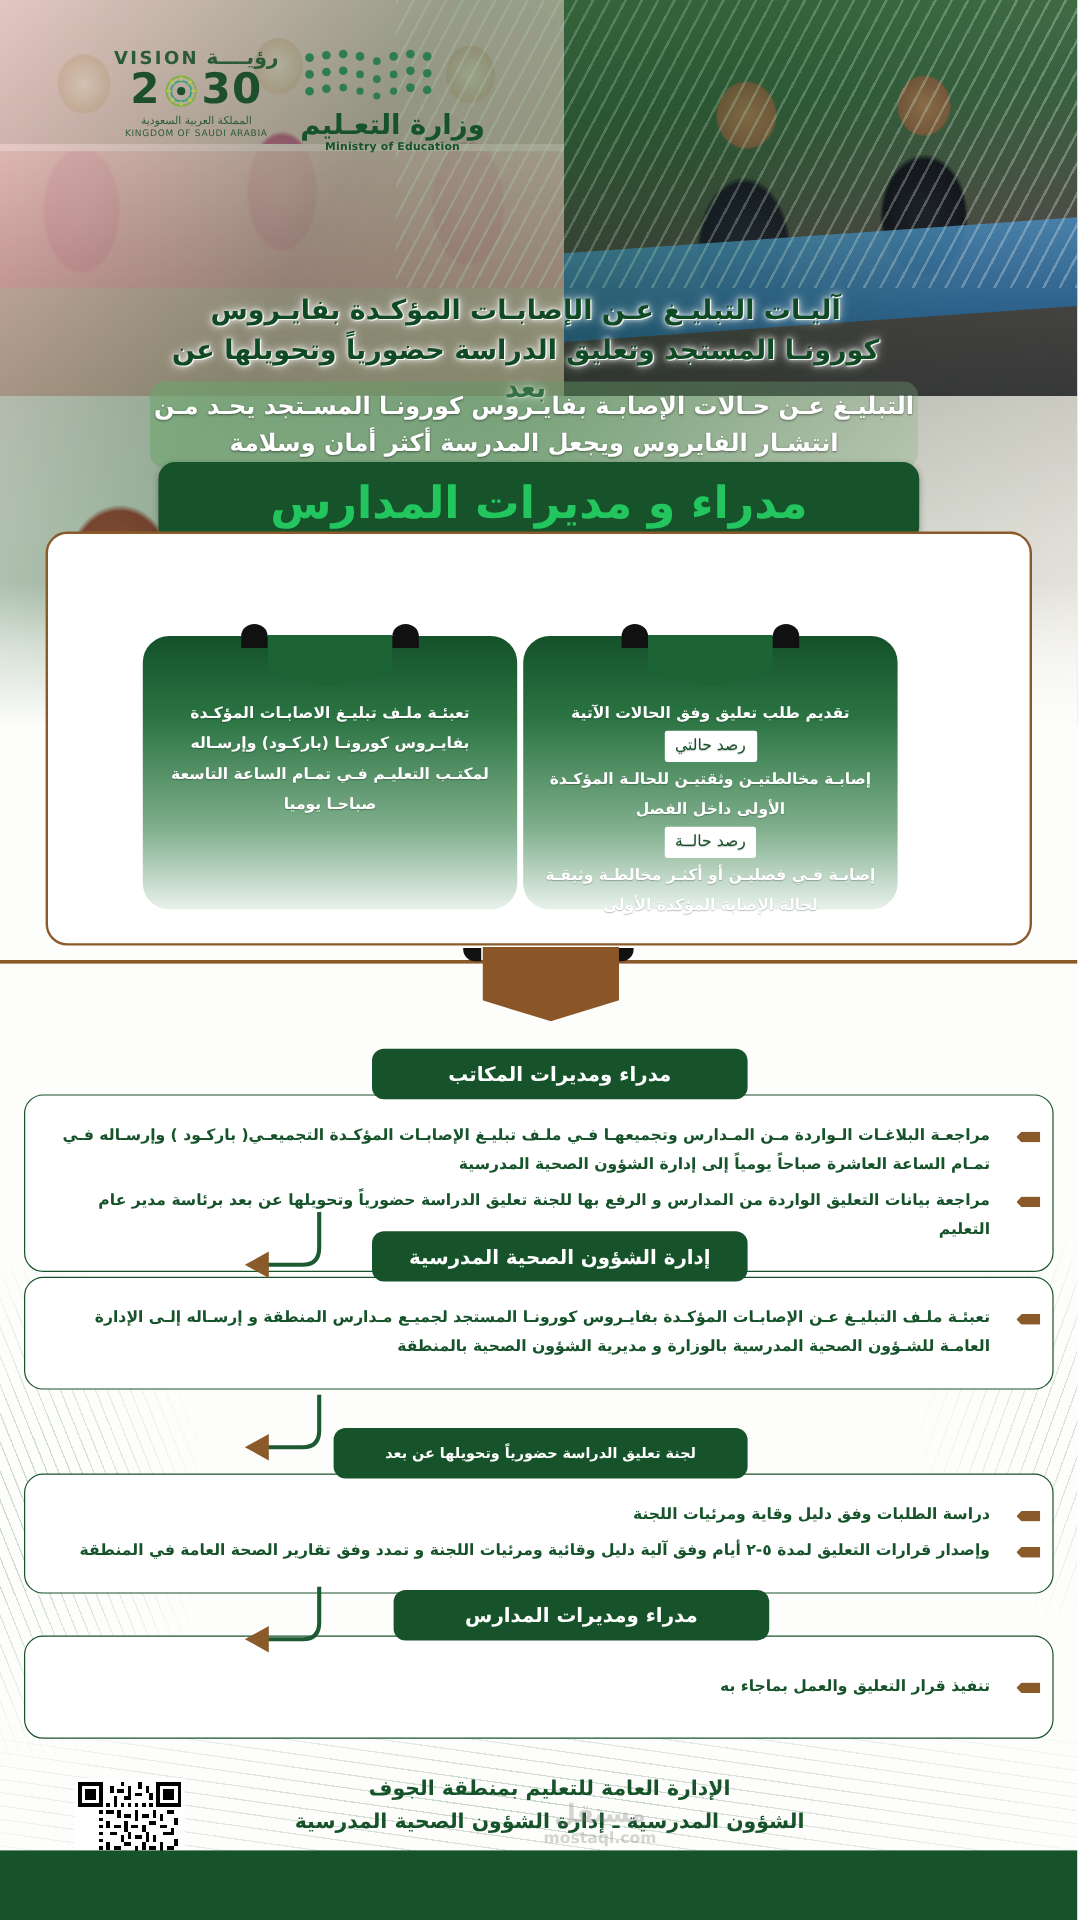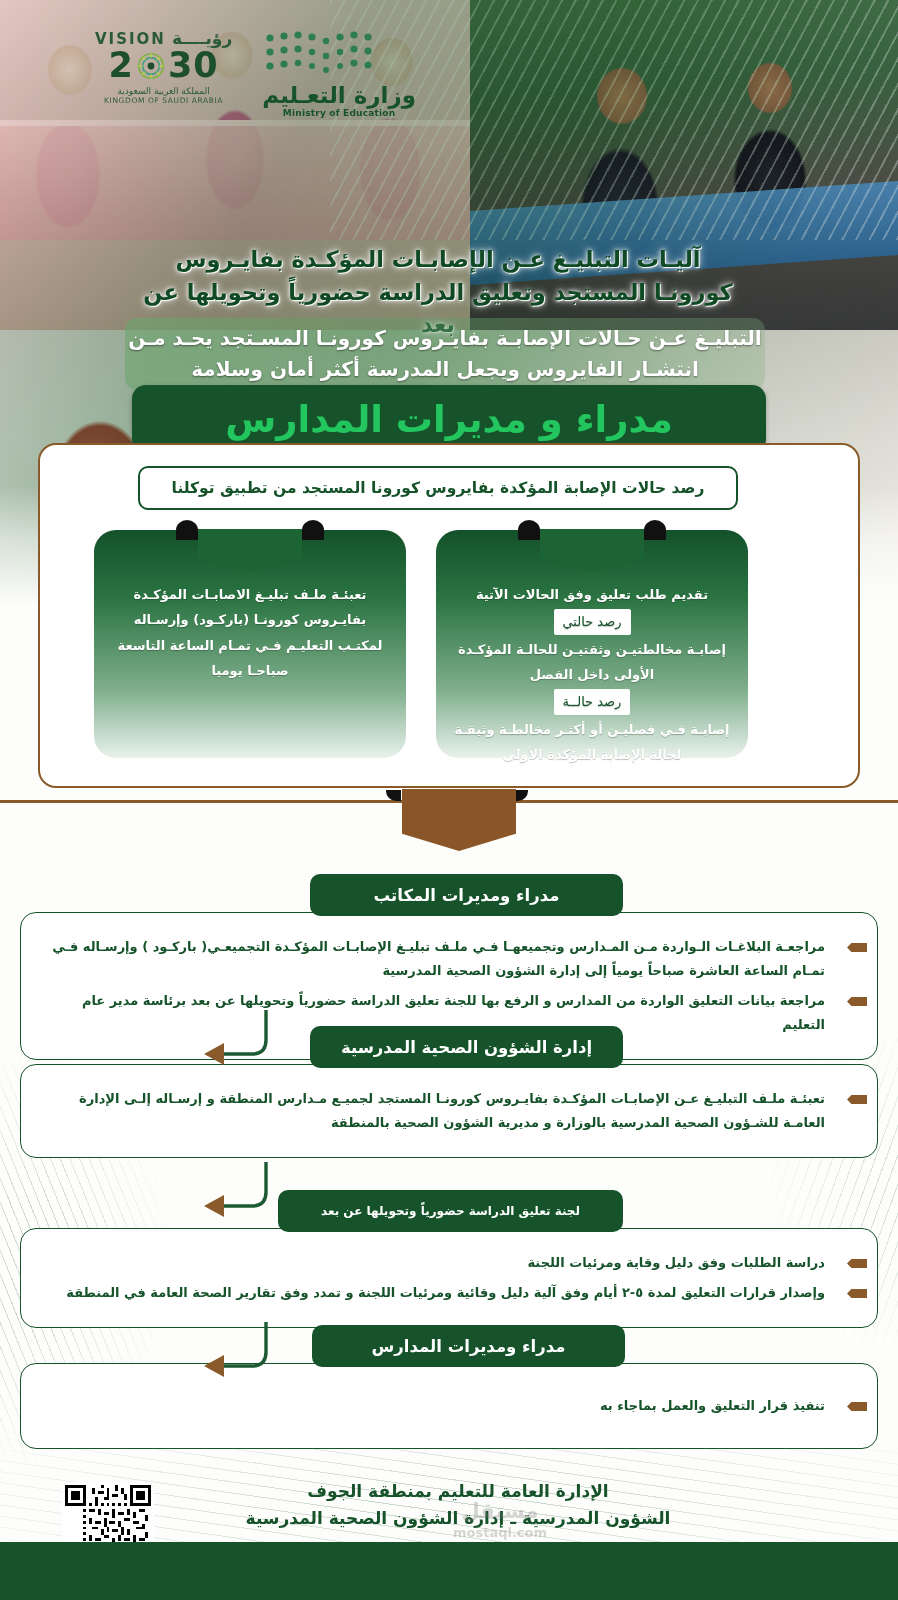--- a/index.html
+++ b/index.html
@@ -85,22 +85,22 @@
     background: repeating-linear-gradient(118deg, rgba(255,255,255,.30) 0px, rgba(255,255,255,.30) 2px, rgba(255,255,255,0) 2px, rgba(255,255,255,0) 12px);
   }
   .hero-fade-bottom {
     position: absolute; left: 0; bottom: 0; width: 898px; height: 120px;
     background: linear-gradient(180deg, rgba(253,253,251,0) 0%, rgba(253,253,251,.55) 45%, #fdfdfb 100%);
   }
 
   
   .logo-row {
     position: absolute;
-    top: 28px; left: 95px;
-    display: flex; align-items: flex-start; gap: 30px;
+    top: 38px; left: 95px;
+    display: flex; align-items: flex-start; gap: 18px;
     direction: ltr;
   }
   .vision-logo { text-align: center; color: #1d4f2c; }
   .vision-top {
     display: flex; align-items: baseline; justify-content: center; gap: 6px;
     font-size: 15px; letter-spacing: 2px; font-weight: 600; color: #2a5a38;
   }
   .vision-2030 {
     font-size: 35px; font-weight: 700; letter-spacing: 1px;
     color: #1d4f2c; line-height: 1; display: flex; align-items: center; justify-content: center; gap: 1px;
@@ -176,21 +176,21 @@
 
   
   .panel {
     position: absolute;
     top: 530px; width: 312px; height: 228px;
     border-radius: 22px;
     background: linear-gradient(180deg, #14512a 0%, #2b7442 30%, #7fae8c 70%, #e9f2ec 100%);
     padding: 52px 18px 12px 18px;
     color: #ffffff;
   }
-  .panel.right { right: 492px; }
+  .panel.right { right: 467px; }
   .panel.left  { right: 150px; }
   .panel-tab {
     position: absolute;
     top: -1px; left: 50%; transform: translateX(-50%);
     width: 104px; height: 43px;
     background: #1d6435;
     clip-path: polygon(0 0, 100% 0, 100% 72%, 50% 100%, 0 72%);
   }
   .panel-notch-l, .panel-notch-r {
     position: absolute; top: -10px; width: 22px; height: 20px; background: #111;
@@ -405,23 +405,20 @@
   <div class="subtitle-band">
     <span>التبليـغ عـن حـالات الإصابـة بفايـروس كورونـا المسـتجد يحـد مـن انتشـار الفايروس ويجعل المدرسة أكثر أمان وسلامة</span>
   </div>
 
   <div class="banner-main">
     <span>مدراء و مديرات المدارس</span>
   </div>
 
   <div class="card-outer"></div>
 
-  <div class="tawakkalna-bar">
-    <span>رصد حالات الإصابة المؤكدة بفايروس كورونا المستجد  من تطبيق توكلنا</span>
-  </div>
 
   <div class="panel right">
     <div class="panel-tab"></div>
     <div class="panel-notch-l"></div>
     <div class="panel-notch-r"></div>
     <p>تعبئـة ملـف تبليـغ الاصابـات المؤكـدة بفايـروس كورونـا (باركـود) وإرسـاله لمكتـب التعليـم فـي تمـام الساعة التاسعة صباحـا يوميا</p>
   </div>
 
   <div class="panel left">
     <div class="panel-tab"></div>
@@ -483,21 +480,21 @@
     <div class="row">وإصدار قرارات التعليق لمدة ٥-٢ أيام وفق آلية دليل وقائية ومرئيات اللجنة و تمدد وفق تقارير الصحة العامة في المنطقة</div>
   </div>
 
   <div class="conn" style="top:1322px; right:620px; width:80px; height:60px;">
     <svg viewBox="0 0 80 60" width="80" height="60" aria-hidden="true">
       <path d="M68 0 L68 30 Q68 44 54 44 L24 44" fill="none" stroke="#1d5a32" stroke-width="3.4"></path>
       <path d="M26 44 L26 33 L6 44 L26 55 Z" fill="#8a5a2b"></path>
     </svg>
   </div>
 
-  <div class="sec-head" style="top:1325px; right:273px;">
+  <div class="sec-head" style="top:1325px; right:257px;">
     <span>مدراء ومديرات المدارس</span>
   </div>
   <div class="sec-body" style="top:1363px; padding-top:24px; padding-bottom:24px;">
     <div class="row">تنفيذ قرار التعليق والعمل بماجاء به</div>
   </div>
 
   <div class="footer-text">
     <div>الإدارة العامة للتعليم بمنطقة الجوف</div>
     <div>الشؤون المدرسية ـ إدارة الشؤون الصحية المدرسية</div>
   </div>

